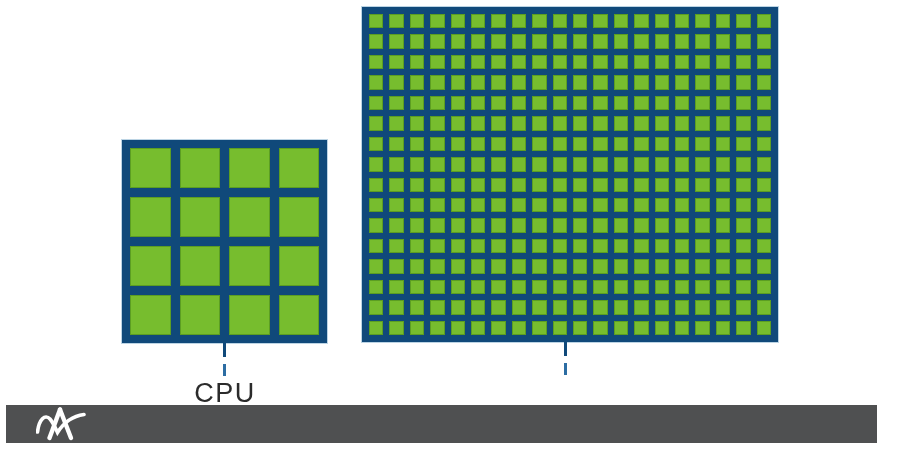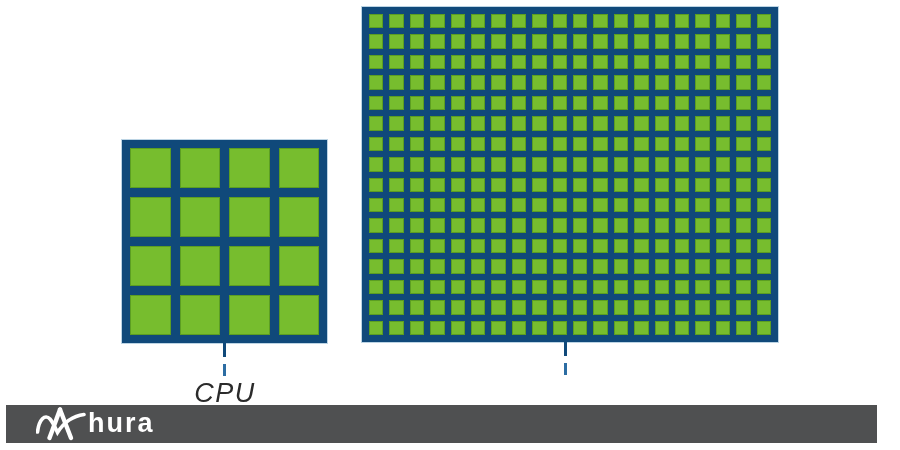--- a/index.html
+++ b/index.html
@@ -51,21 +51,20 @@
   
   .chip-label {
     position: absolute;
     top: 378px;
     transform: translateX(-50%);
     font-size: 27px;
     font-weight: 300;
     letter-spacing: 1.5px;
     color: var(--label-text, #2B2B2B);
     white-space: nowrap;
-    font-style: italic;
   }
   .chip-label.cpu-label { left: 225px; }
   .chip-label.gpu-label { left: 566px; }
 
   
   .footer-bar {
     position: absolute;
     left: 6px; top: 405px;
     width: 871px; height: 38px;
     background: var(--footer-gray, #4F5051);
@@ -445,17 +444,16 @@
     <div class="brand-logo">
       <span>
         <svg width="50" height="36" viewBox="0 0 50 36" fill="none" xmlns="http://www.w3.org/2000/svg">
 
           <path d="M24 3.5 L 13.5 32" stroke="#FFFFFF" stroke-width="4.4" stroke-linecap="round"></path>
           <path d="M24 3.5 L 35 32" stroke="#FFFFFF" stroke-width="4.4" stroke-linecap="round"></path>
 
           <path d="M1.5 26 C 3 13.5 9 7.5 14 13 C 17 16.5 19 21 21.5 26.5 C 27.5 17 37 10 48 8.5" stroke="#FFFFFF" stroke-width="3.6" stroke-linecap="round"></path>
         </svg>
       </span>
-      <span class="brand-text">hura</span>
     </div>
   </div>
 
 </div>
 
 </body></html>

